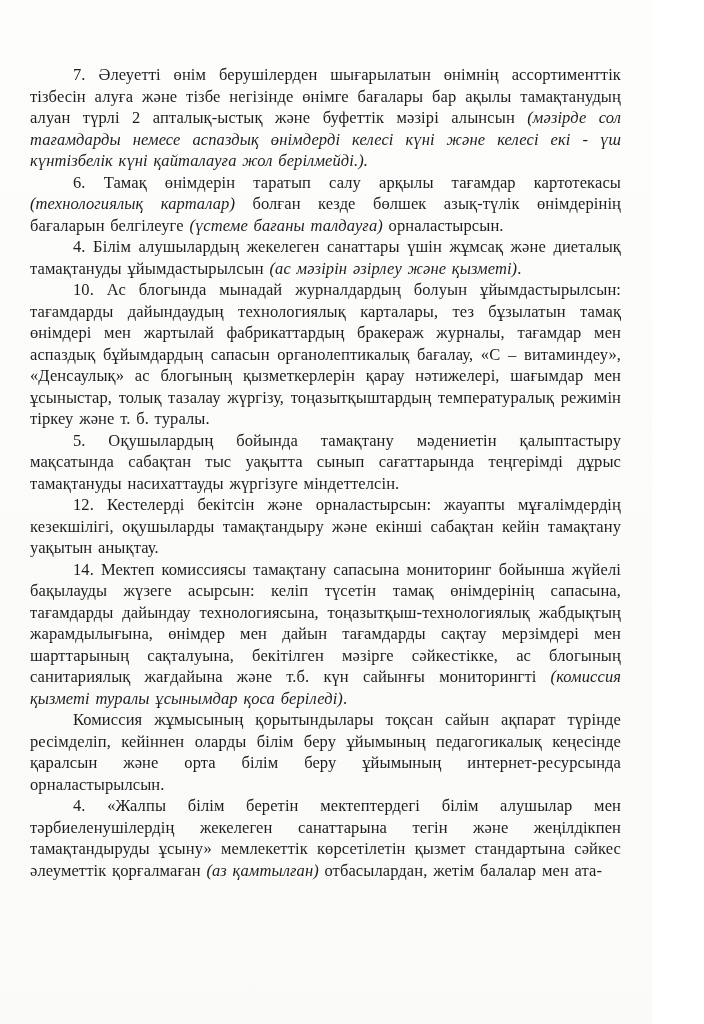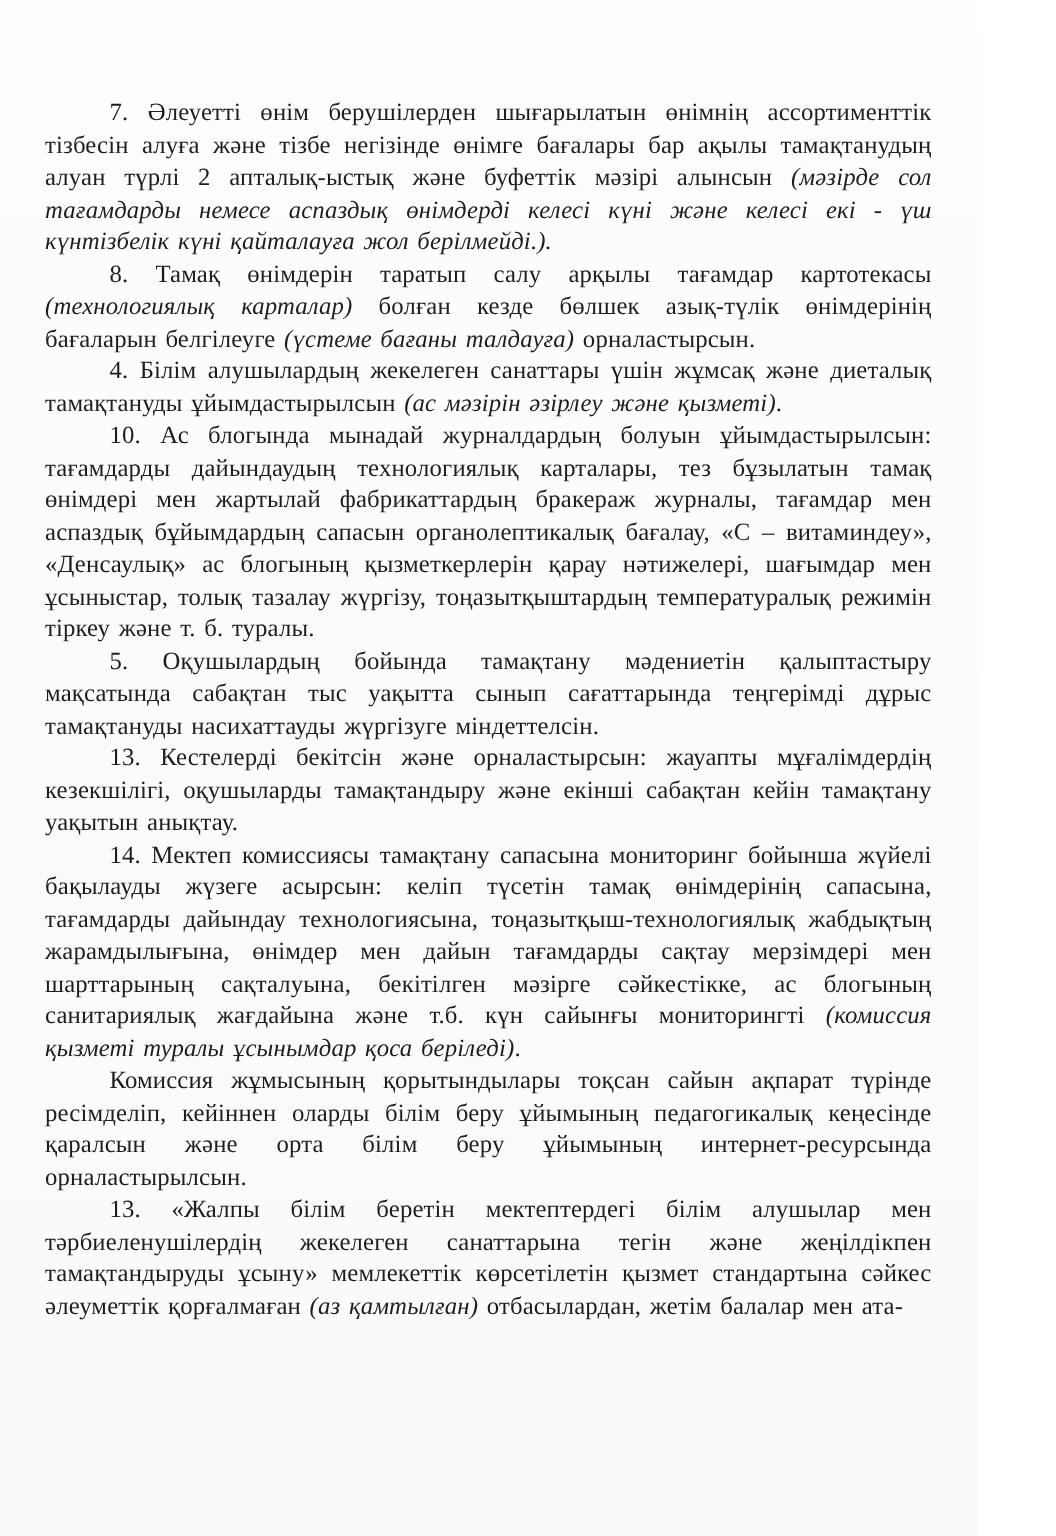--- a/index.html
+++ b/index.html
@@ -40,22 +40,22 @@
   .doc .rm {
     font-style: normal;
   }
 </style>
 </head>
 <body>
 
 <div class="page">
   <div class="doc">
       <p><span class="rm">7. Әлеуетті өнім берушілерден шығарылатын өнімнің ассортименттік тізбесін алуға және тізбе негізінде өнімге бағалары бар ақылы тамақтанудың алуан түрлі 2 апталық-ыстық және буфеттік мәзірі алынсын </span><span class="it">(мәзірде сол тағамдарды немесе аспаздық өнімдерді келесі күні және келесі екі - үш күнтізбелік күні қайталауға жол берілмейді.).</span></p>
-      <p><span class="rm">8. Тамақ өнімдерін таратып салу арқылы тағамдар картотекасы </span><span class="it">(технологиялық карталар)</span><span class="rm"> болған кезде бөлшек азық-түлік өнімдерінің бағаларын белгілеуге </span><span class="it">(үстеме бағаны талдауға)</span><span class="rm"> орналастырсын.</span></p>
+      <p><span class="rm">6. Тамақ өнімдерін таратып салу арқылы тағамдар картотекасы </span><span class="it">(технологиялық карталар)</span><span class="rm"> болған кезде бөлшек азық-түлік өнімдерінің бағаларын белгілеуге </span><span class="it">(үстеме бағаны талдауға)</span><span class="rm"> орналастырсын.</span></p>
       <p><span class="rm">4. Білім алушылардың жекелеген санаттары үшін жұмсақ және диеталық тамақтануды ұйымдастырылсын </span><span class="it">(ас мәзірін әзірлеу және қызметі)</span><span class="rm">.</span></p>
       <p><span class="rm">10. Ас блогында мынадай журналдардың болуын ұйымдастырылсын: тағамдарды дайындаудың технологиялық карталары, тез бұзылатын тамақ өнімдері мен жартылай фабрикаттардың бракераж журналы, тағамдар мен аспаздық бұйымдардың сапасын органолептикалық бағалау, «С – витаминдеу», «Денсаулық» ас блогының қызметкерлерін қарау нәтижелері, шағымдар мен ұсыныстар, толық тазалау жүргізу, тоңазытқыштардың температуралық режимін тіркеу және т. б. туралы.</span></p>
       <p><span class="rm">5. Оқушылардың бойында тамақтану мәдениетін қалыптастыру мақсатында сабақтан тыс уақытта сынып сағаттарында теңгерімді дұрыс тамақтануды насихаттауды жүргізуге міндеттелсін.</span></p>
-      <p><span class="rm">13. Кестелерді бекітсін және орналастырсын: жауапты мұғалімдердің кезекшілігі, оқушыларды тамақтандыру және екінші сабақтан кейін тамақтану уақытын анықтау.</span></p>
+      <p><span class="rm">12. Кестелерді бекітсін және орналастырсын: жауапты мұғалімдердің кезекшілігі, оқушыларды тамақтандыру және екінші сабақтан кейін тамақтану уақытын анықтау.</span></p>
       <p><span class="rm">14. Мектеп комиссиясы тамақтану сапасына мониторинг бойынша жүйелі бақылауды жүзеге асырсын: келіп түсетін тамақ өнімдерінің сапасына, тағамдарды дайындау технологиясына, тоңазытқыш-технологиялық жабдықтың жарамдылығына, өнімдер мен дайын тағамдарды сақтау мерзімдері мен шарттарының сақталуына, бекітілген мәзірге сәйкестікке, ас блогының санитариялық жағдайына және т.б. күн сайынғы мониторингті </span><span class="it">(комиссия қызметі туралы ұсынымдар қоса беріледі)</span><span class="rm">.</span></p>
       <p><span class="rm">Комиссия жұмысының қорытындылары тоқсан сайын ақпарат түрінде ресімделіп, кейіннен оларды білім беру ұйымының педагогикалық кеңесінде қаралсын және орта білім беру ұйымының интернет-ресурсында орналастырылсын.</span></p>
-      <p><span class="rm">13. «Жалпы білім беретін мектептердегі білім алушылар мен тәрбиеленушілердің жекелеген санаттарына тегін және жеңілдікпен тамақтандыруды ұсыну» мемлекеттік көрсетілетін қызмет стандартына сәйкес әлеуметтік қорғалмаған </span><span class="it">(аз қамтылған)</span><span class="rm"> отбасылардан, жетім балалар мен ата-</span></p>
+      <p><span class="rm">4. «Жалпы білім беретін мектептердегі білім алушылар мен тәрбиеленушілердің жекелеген санаттарына тегін және жеңілдікпен тамақтандыруды ұсыну» мемлекеттік көрсетілетін қызмет стандартына сәйкес әлеуметтік қорғалмаған </span><span class="it">(аз қамтылған)</span><span class="rm"> отбасылардан, жетім балалар мен ата-</span></p>
     </div>
 </div>
 
 </body></html>

